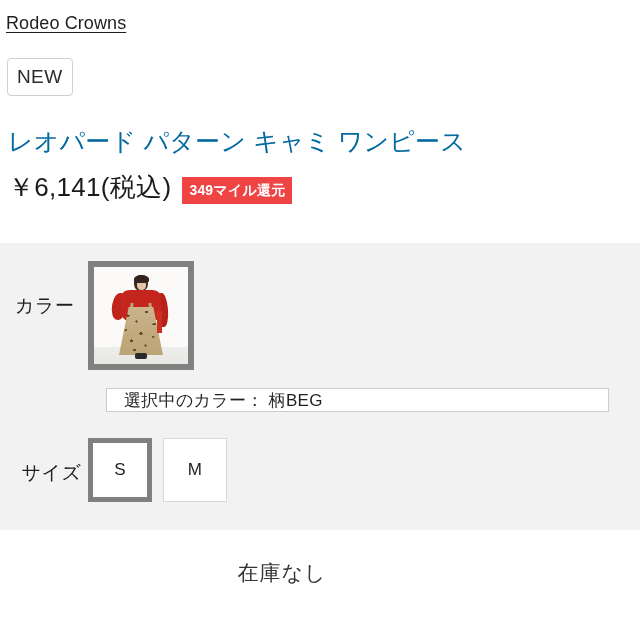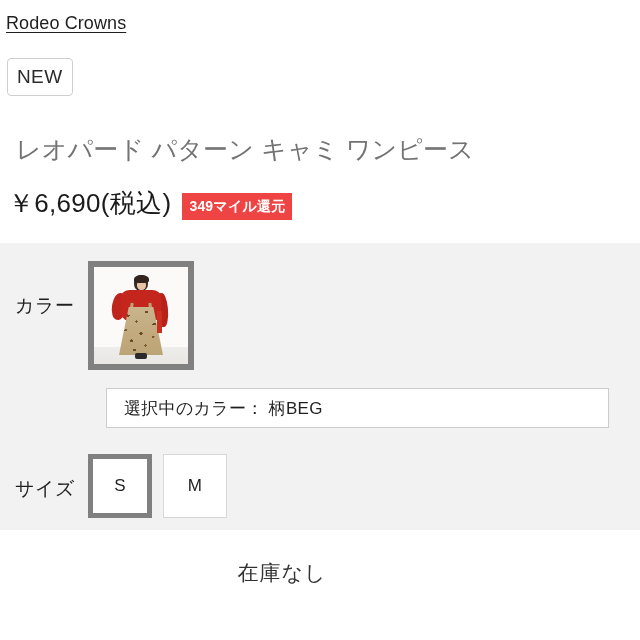--- a/index.html
+++ b/index.html
@@ -51,26 +51,26 @@
     background: #ffffff;
     color: #2b2b2b;
     font-size: 19px;
     line-height: 1;
     padding: 8px 9px 9px 9px;
     letter-spacing: 0.4px;
   }
 
   
   .product-title {
-    margin: 8px;
+    margin: 0;
     padding: 29px 0 0 8px;
     font-size: 25px;
     line-height: 32px;
     font-weight: 400;
-    color: #737373;
+    color: #0369a1;
     letter-spacing: 0.2px;
   }
 
   
   .price-row {
     padding: 15px 0 0 8px;
     display: flex;
     align-items: center;
     gap: 11px;
   }
@@ -266,36 +266,37 @@
   .selected-color-row {
     padding: 18px 0 0 0;
     display: flex;
   }
   .selected-color-spacer {
     width: 106px;
     flex: 0 0 106px;
   }
   .selected-color-box {
     width: 503px;
-    height: 40px;
+    height: 24px;
     box-sizing: border-box;
     background: #ffffff;
     border: 1px solid #cccccc;
     display: flex;
     align-items: center;
     padding-left: 17px;
     font-size: 17px;
     color: #1f1f1f;
     cursor: pointer;
     letter-spacing: 0.3px;
   }
 
   
   .size-row {
     padding-top: 26px;
+    text-align: center;
   }
   .size-row .option-label {
     padding-top: 24px;
   }
   .size-list {
     display: flex;
     gap: 11px;
   }
   .size-box {
     width: 64px;
@@ -339,21 +340,21 @@
     <a class="brand-link" href="#">Rodeo Crowns</a>
   </div>
 
   <div class="badge-row">
     <span class="new-badge">NEW</span>
   </div>
 
   <h1 class="product-title">レオパード パターン キャミ ワンピース</h1>
 
   <div class="price-row">
-    <span class="price-value">￥6,690(税込)</span>
+    <span class="price-value">￥6,141(税込)</span>
     <span class="mile-badge">349マイル還元</span>
   </div>
 
   <div class="options-panel">
 
     <div class="option-row color-row">
       <div class="option-label">カラー</div>
       <div class="swatch-list">
         <div class="swatch">
           <div class="swatch-img">

